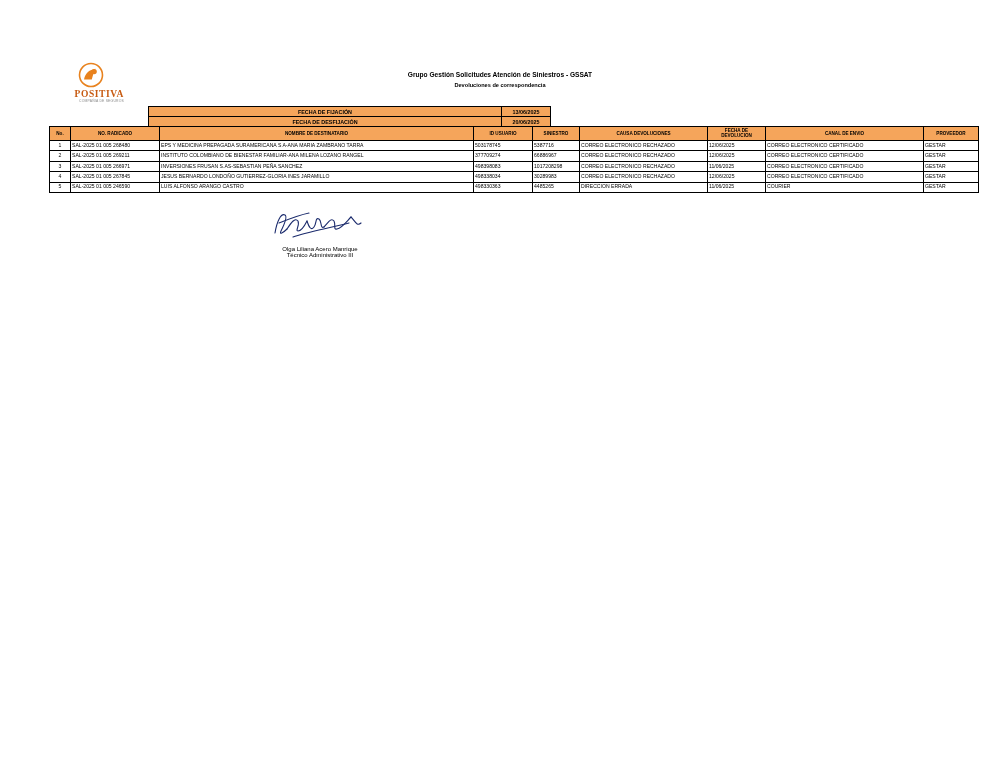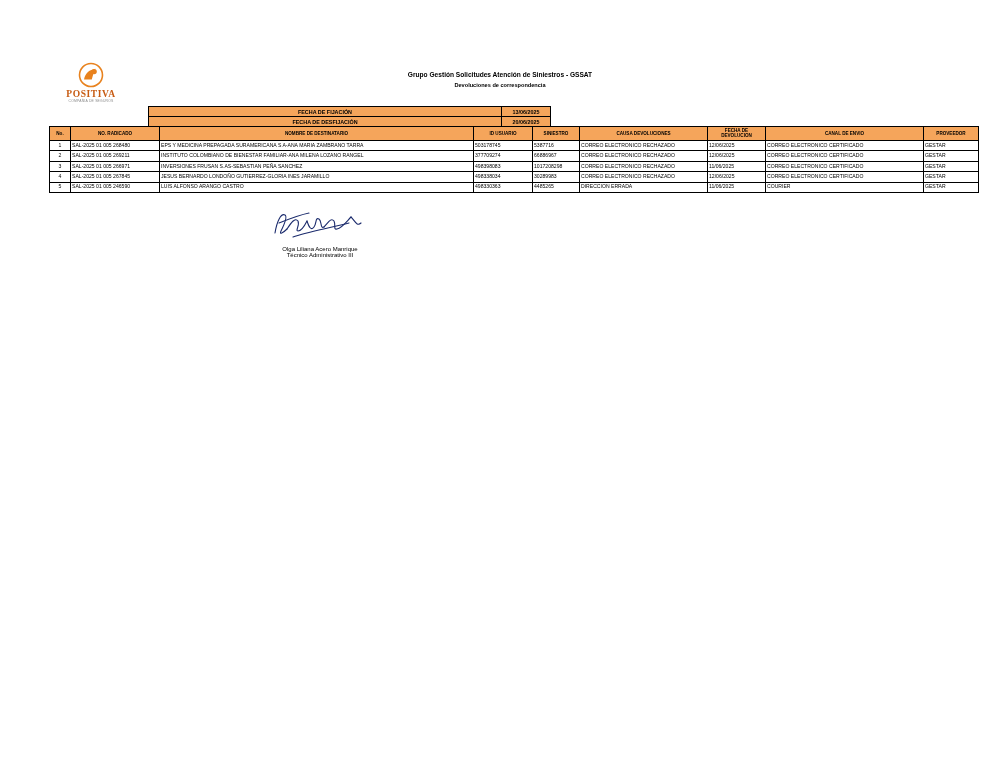--- a/index.html
+++ b/index.html
@@ -21,21 +21,21 @@
     height: 773px;
   }
 
   
   .logo {
     position: absolute;
     left: 58px;
     top: 62px;
     width: 66px;
     height: 46px;
-    text-align: center;
+    text-align: right;
   }
   .logo-mark {
     width: 26px;
     height: 26px;
     margin: 0 auto;
     position: relative;
   }
   .logo-mark svg { display: block; }
   .logo-text {
     font-family: "Liberation Serif", serif;

